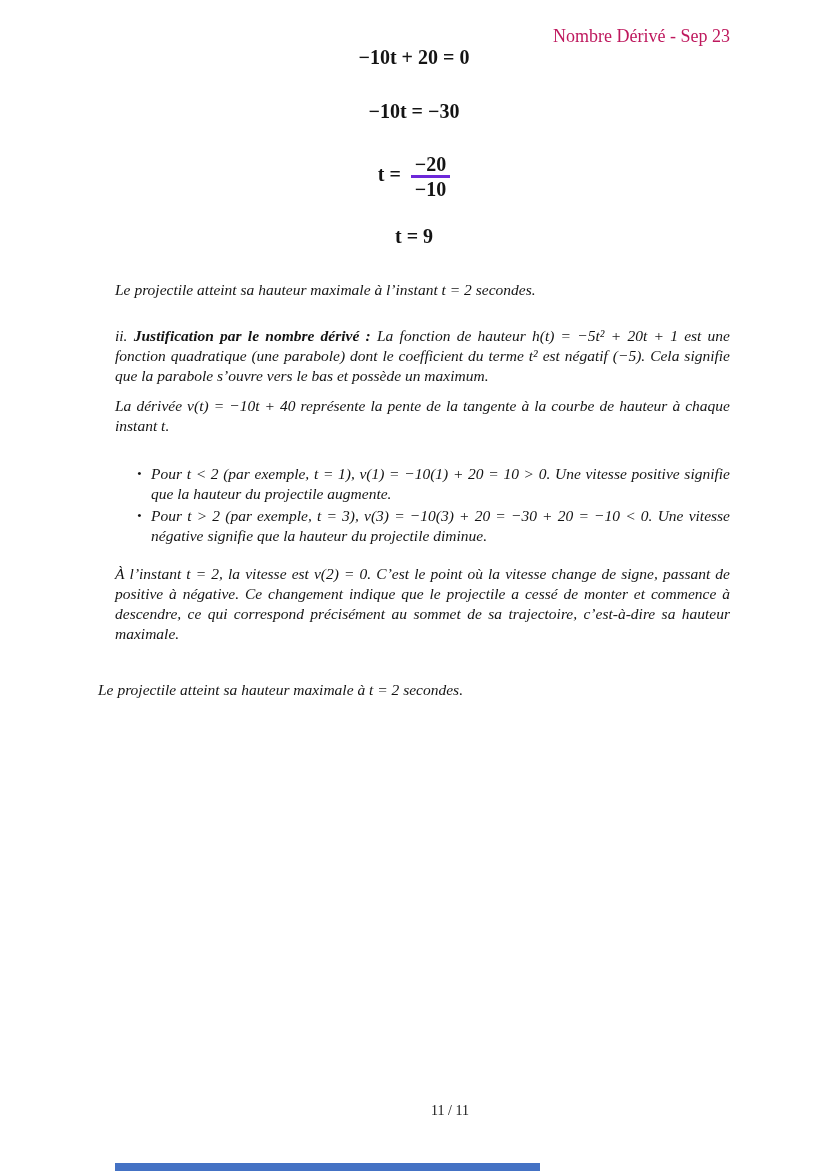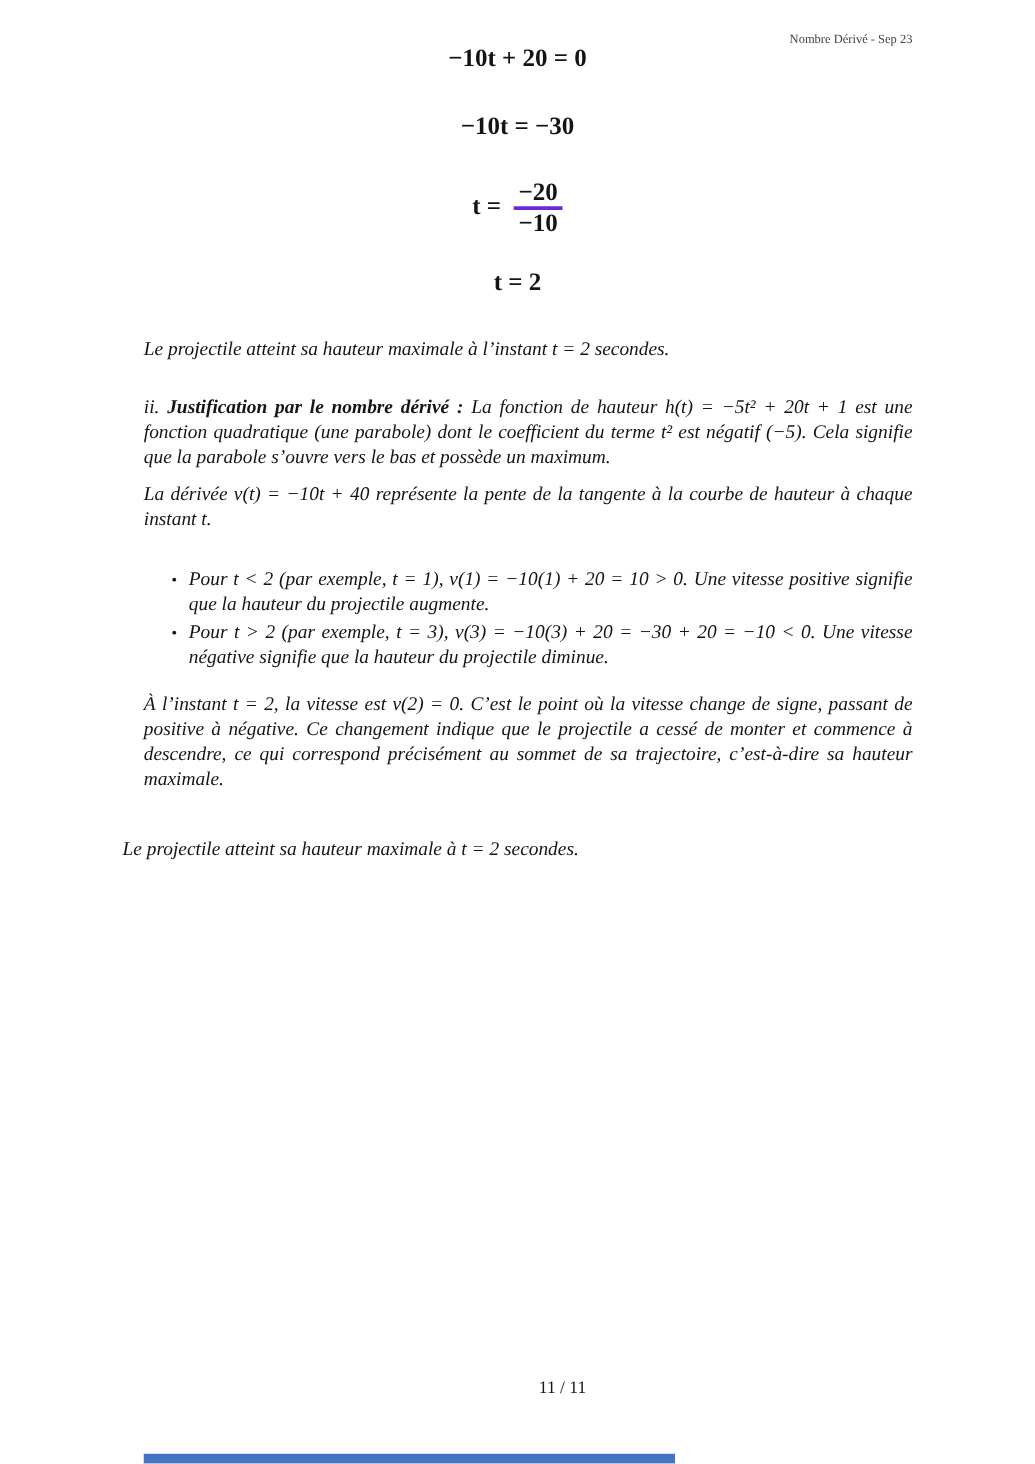--- a/index.html
+++ b/index.html
@@ -12,22 +12,22 @@
     width: 828px;
     height: 1171px;
     background: #ffffff;
     font-family: "Liberation Serif", "DejaVu Serif", serif;
     color: #141414;
     overflow: hidden;
   }
   .header {
     padding: 26px 98px 0 98px;
     text-align: right;
-    font-size: 10px;
-    color: #404040;
+    font-size: 18px;
+    color: #be185d;
   }
   .equations {
     text-align: center;
     font-size: 20px;
     font-weight: bold;
   }
   .eq {
     margin: 0 0 34px 0;
     line-height: 20px;
   }
@@ -108,21 +108,21 @@
   <div class="equations">
     <div class="eq">−10t + 20 = 0</div>
     <div class="eq">−10t = −30</div>
     <div class="eq eq-frac">
       <span>t =</span>
       <span class="frac">
         <span class="num">−20</span>
         <span class="den">−10</span>
       </span>
     </div>
-    <div class="eq">t = 2</div>
+    <div class="eq">t = 9</div>
   </div>
 
   <div class="body-text">
 
     <p class="p1 indent">Le projectile atteint sa hauteur maximale à l’instant t = 2 secondes.</p>
 
     <p class="p2 indent">
       <span>ii. </span><strong>Justification par le nombre dérivé :</strong><span> La fonction de hauteur h(t) = −5t² + 20t + 1 est une fonction quadratique (une parabole) dont le coefficient du terme t² est négatif (−5). Cela signifie que la parabole s’ouvre vers le bas et possède un maximum.</span>
     </p>
 

